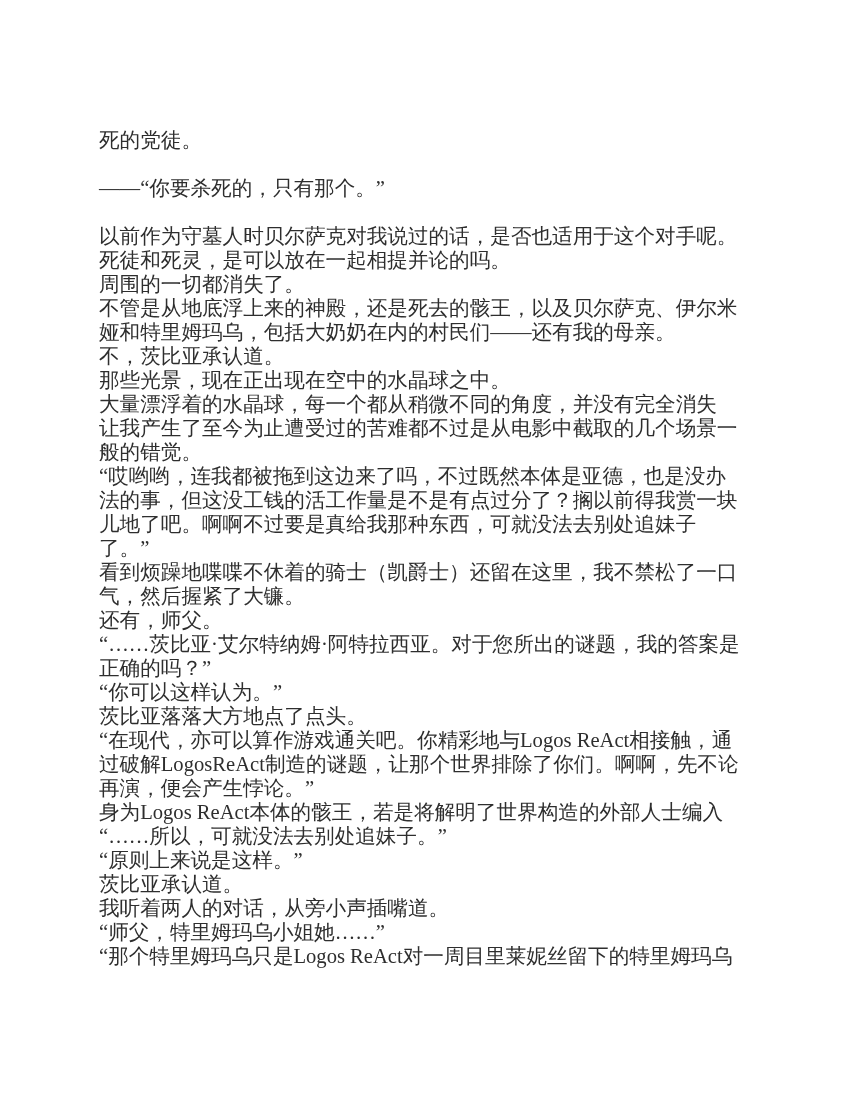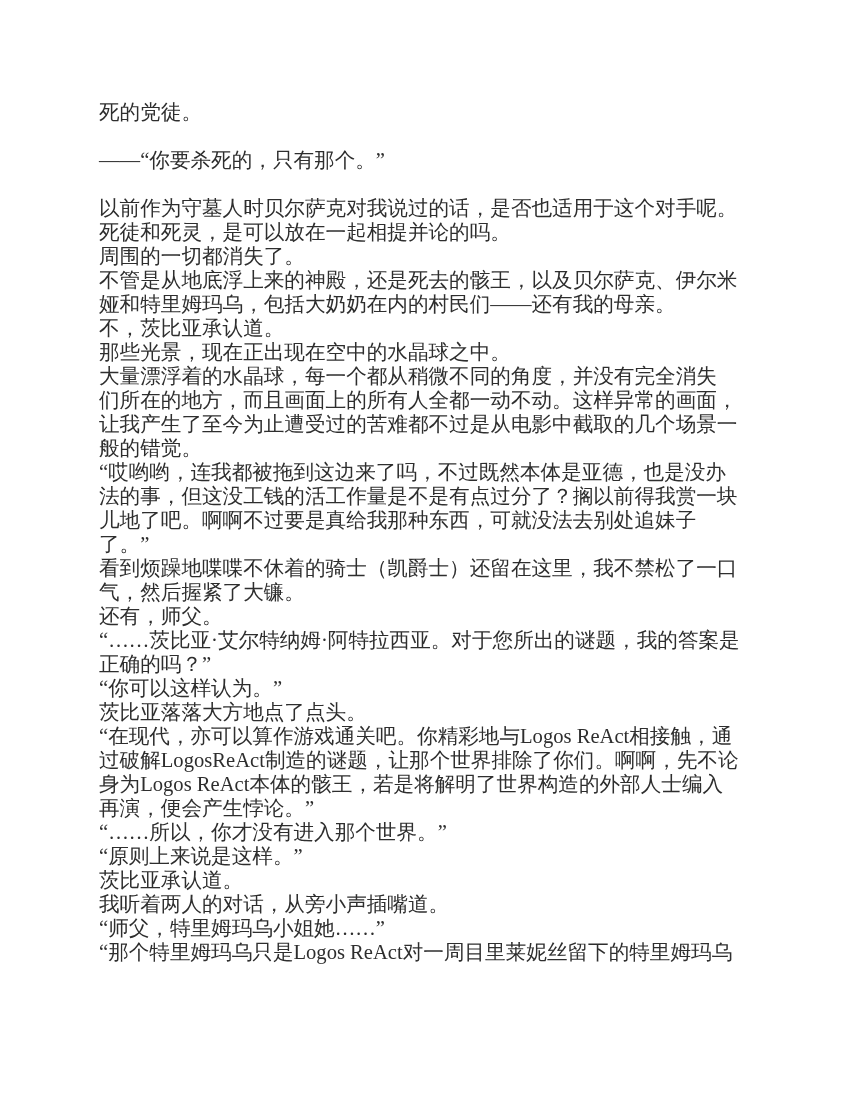--- a/index.html
+++ b/index.html
@@ -26,50 +26,49 @@
     font-family: "Liberation Serif", "DejaVu Serif", serif;
     color: #2e2e2e;
     white-space: pre;
     letter-spacing: 0;
     font-weight: 400;
   }
 </style>
 </head>
 <body style="background: rgb(255, 255, 255);">
 
-<div class="page" style="color: rgb(46, 46, 46);">
+<div class="page" style="color: rgb(46, 46, 46); margin-top: 28px;">
     <div class="text-line">死的党徒。</div>
     <div class="text-line">&nbsp;</div>
     <div class="text-line">——“你要杀死的，只有那个。”</div>
     <div class="text-line">&nbsp;</div>
     <div class="text-line">以前作为守墓人时贝尔萨克对我说过的话，是否也适用于这个对手呢。</div>
     <div class="text-line">死徒和死灵，是可以放在一起相提并论的吗。</div>
     <div class="text-line">周围的一切都消失了。</div>
     <div class="text-line">不管是从地底浮上来的神殿，还是死去的骸王，以及贝尔萨克、伊尔米</div>
     <div class="text-line">娅和特里姆玛乌，包括大奶奶在内的村民们——还有我的母亲。</div>
     <div class="text-line">不，茨比亚承认道。</div>
     <div class="text-line">那些光景，现在正出现在空中的水晶球之中。</div>
     <div class="text-line">大量漂浮着的水晶球，每一个都从稍微不同的角度，并没有完全消失</div>
-    <div class="text-line">们所在的地方，而且画面上的所有人全都一动不动。这样异常的画面，</div>
     <div class="text-line">让我产生了至今为止遭受过的苦难都不过是从电影中截取的几个场景一</div>
     <div class="text-line">般的错觉。</div>
     <div class="text-line">“哎哟哟，连我都被拖到这边来了吗，不过既然本体是亚德，也是没办</div>
     <div class="text-line">法的事，但这没工钱的活工作量是不是有点过分了？搁以前得我赏一块</div>
     <div class="text-line">儿地了吧。啊啊不过要是真给我那种东西，可就没法去别处追妹子</div>
     <div class="text-line">了。”</div>
     <div class="text-line">看到烦躁地喋喋不休着的骑士（凯爵士）还留在这里，我不禁松了一口</div>
     <div class="text-line">气，然后握紧了大镰。</div>
     <div class="text-line">还有，师父。</div>
     <div class="text-line">“……茨比亚·艾尔特纳姆·阿特拉西亚。对于您所出的谜题，我的答案是</div>
     <div class="text-line">正确的吗？”</div>
     <div class="text-line">“你可以这样认为。”</div>
     <div class="text-line">茨比亚落落大方地点了点头。</div>
     <div class="text-line">“在现代，亦可以算作游戏通关吧。你精彩地与Logos ReAct相接触，通</div>
     <div class="text-line">过破解LogosReAct制造的谜题，让那个世界排除了你们。啊啊，先不论</div>
+    <div class="text-line">再演，便会产生悖论。”</div>
     <div class="text-line">身为Logos ReAct本体的骸王，若是将解明了世界构造的外部人士编入</div>
-    <div class="text-line">再演，便会产生悖论。”</div>
-    <div class="text-line">“……所以，你才没有进入那个世界。”</div>
+    <div class="text-line">“……所以，可就没法去别处追妹子。”</div>
     <div class="text-line">“原则上来说是这样。”</div>
     <div class="text-line">茨比亚承认道。</div>
     <div class="text-line">我听着两人的对话，从旁小声插嘴道。</div>
     <div class="text-line">“师父，特里姆玛乌小姐她……”</div>
     <div class="text-line">“那个特里姆玛乌只是Logos ReAct对一周目里莱妮丝留下的特里姆玛乌</div>
   </div>
 
 </body></html>

